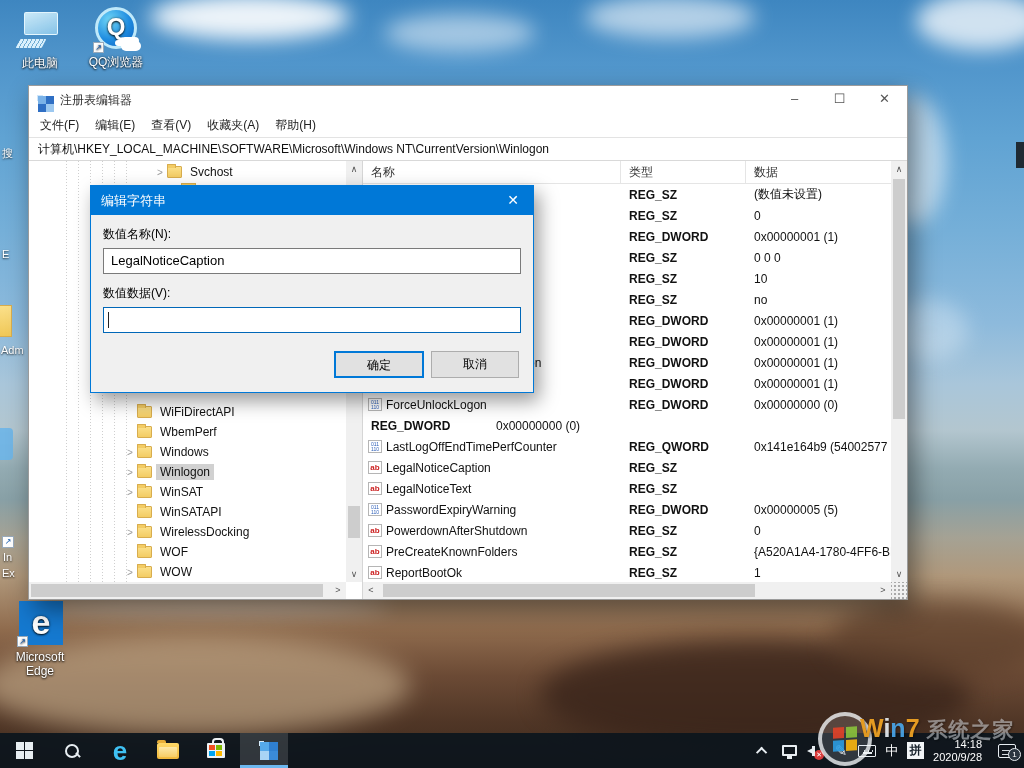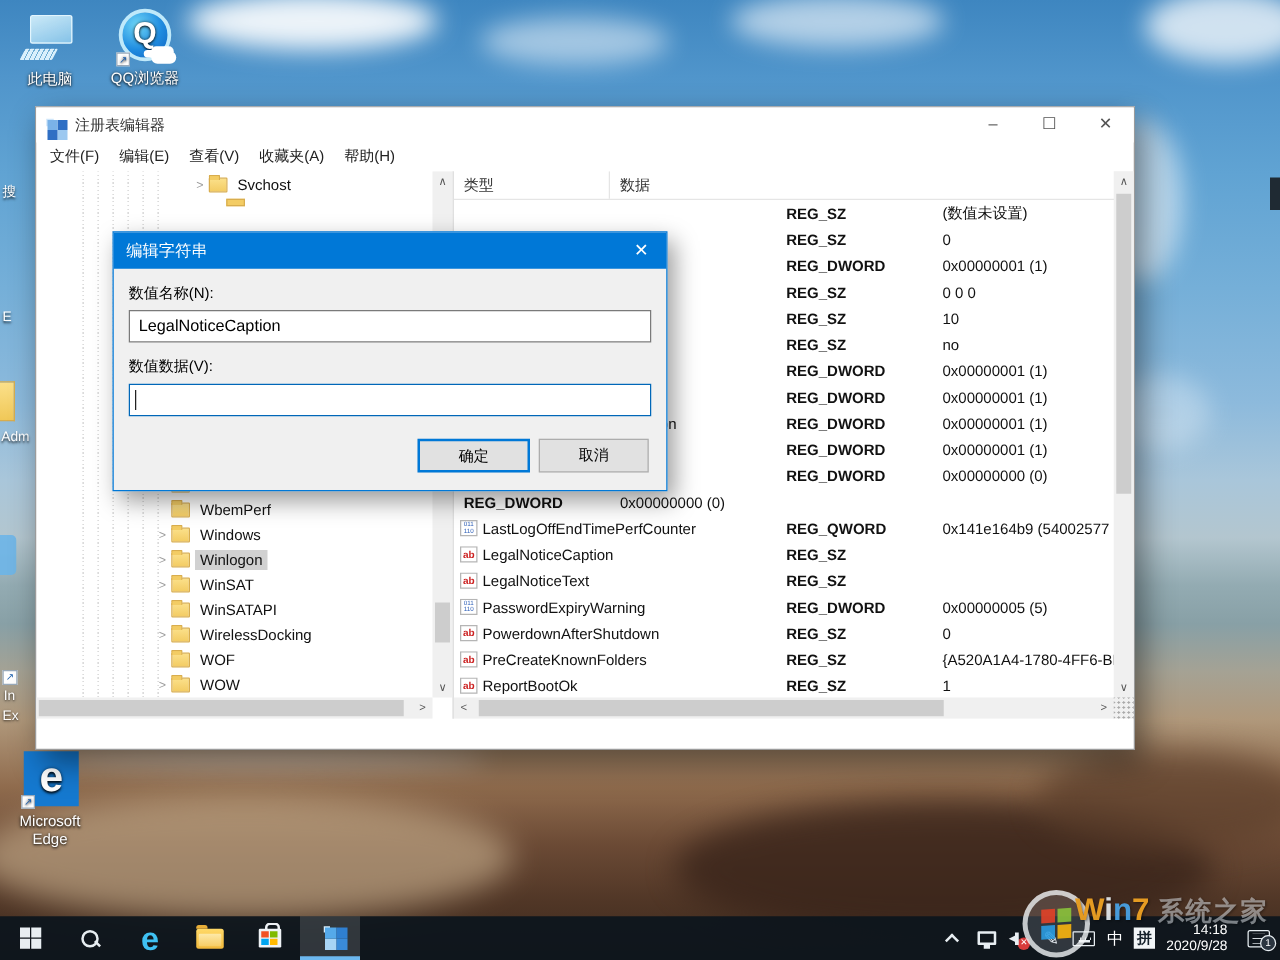--- a/index.html
+++ b/index.html
@@ -247,20 +247,21 @@
         <div class="winbtn">✕</div>
       </div>
     </div>
     <div class="menubar" id="menubar">
         <span class="menu-item">文件(F)</span>
         <span class="menu-item">编辑(E)</span>
         <span class="menu-item">查看(V)</span>
         <span class="menu-item">收藏夹(A)</span>
         <span class="menu-item">帮助(H)</span>
       </div>
+    <div class="addressbar">计算机\HKEY_LOCAL_MACHINE\SOFTWARE\Microsoft\Windows NT\CurrentVersion\Winlogon</div>
 
     <div class="winbody">
 
       <div class="tree-pane">
         <div class="guide" style="left:37px;"></div>
         <div class="guide" style="left:49px;"></div>
         <div class="guide" style="left:61px;"></div>
         <div class="guide" style="left:73px;"></div>
         <div class="guide" style="left:85px;"></div>
         <div class="guide" style="left:97px;"></div>
@@ -325,20 +326,21 @@
           <div class="sb-arrow" style="bottom:0;">∨</div>
         </div>
         <div class="tree-hscroll">
           <div class="sb-thumb-h" style="left:2px;width:292px;"></div>
           <div class="sb-arrow" style="right:0;top:0;">&gt;</div>
         </div>
       </div>
 
       <div class="list-pane">
         <div class="lv-header">
+          <span class="hdr-name">名称</span>
           <span class="hdr-type">类型</span>
           <span class="hdr-data">数据</span>
         </div>
         <div id="list-rows">
             <div class="lv-row">
               <span class="col-name">
                 <span class="name-text"></span>
               </span>
               <span class="col-type">REG_SZ</span>
               <span class="col-data">(数值未设置)</span>

